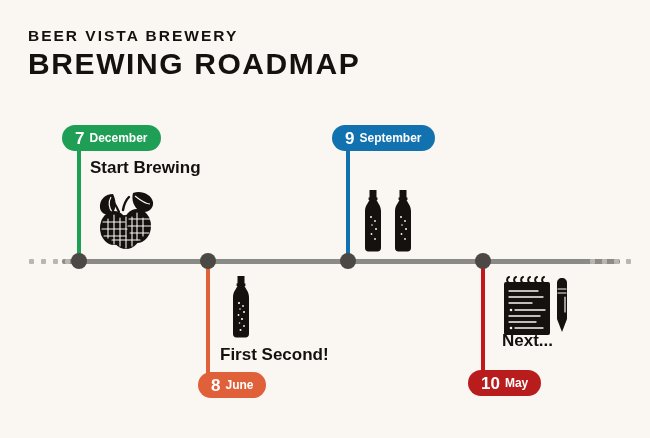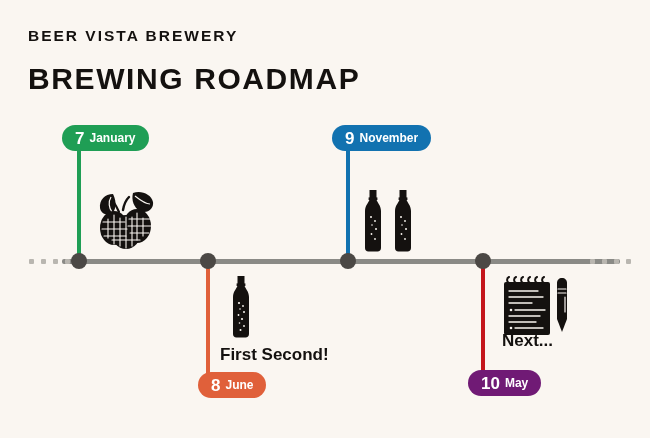--- a/index.html
+++ b/index.html
@@ -36,21 +36,21 @@
     line-height: 1;
     white-space: nowrap;
   }
   .maintitle {
     font-family: "Liberation Sans", sans-serif;
     font-size: 30px;
     font-weight: bold;
     letter-spacing: 1.6px;
     color: #14110f;
     line-height: 1;
-    margin-top: 20px;
+    margin-top: 5px;
     white-space: nowrap;
   }
 
   
   .axis {
     position: absolute;
     left: 62px;
     top: 259px;
     width: 558px;
     height: 5px;
@@ -159,22 +159,23 @@
     <div class="dash"></div>
     <div class="dash"></div>
     <div class="dash"></div>
   </div>
 
   <div class="stem" id="stem-0" style="left: 79px; top: 136px; height: 124px; background: rgb(31, 158, 85);"></div>
   <div class="node" id="node-0" style="left: 79px;"></div>
 
   <div class="badge" id="badge-0" style="left: 62px; top: 125px; background: rgb(31, 158, 85);">
     <span class="day">7</span>
-    <span class="month">January</span>
-  </div>
+    <span class="month">December</span>
+  </div>
+  <div class="mtitle" id="mtitle-0" style="left: 90px; top: 159px;">Start Brewing</div>
 
   <div class="illus" id="illus-0" style="left: 93px; top: 188px;">
     <svg width="66" height="62" viewBox="0 0 66 62">
       <g fill="#14110f">
 
         <path d="M20 6 C12 6 6 12 7 20 C8 26 14 28 19 25 C23 22 24 14 20 6 Z"></path>
         <path d="M19 24 C16 20 15 14 18 9" stroke="#faf6f1" stroke-width="1.2" fill="none"></path>
 
         <path d="M40 5 C48 2 58 6 60 14 C61 21 54 26 47 23 C41 20 38 12 40 5 Z"></path>
         <path d="M42 8 C47 12 52 16 57 16" stroke="#faf6f1" stroke-width="1.2" fill="none"></path>
@@ -236,21 +237,21 @@
   <div class="badge" id="badge-1" style="left: 198px; top: 372px; background: rgb(224, 96, 58);">
     <span class="day">8</span>
     <span class="month">June</span>
   </div>
 
   <div class="stem" id="stem-2" style="left: 348px; top: 136px; height: 124px; background: rgb(18, 114, 176);"></div>
   <div class="node" id="node-2" style="left: 348px;"></div>
 
   <div class="badge" id="badge-2" style="left: 332px; top: 125px; background: rgb(18, 114, 176);">
     <span class="day">9</span>
-    <span class="month">November</span>
+    <span class="month">September</span>
   </div>
 
   <div class="illus" id="illus-2" style="left: 362px; top: 190px;">
     <svg width="58" height="62" viewBox="0 0 58 62">
       <g fill="#14110f">
         <path d="M7.5 0 h7 v9 c0 3 4.5 6 4.5 12 v37 c0 2.2 -1.4 3.6 -3.4 3.6 h-9.2
                  c-2 0 -3.4 -1.4 -3.4 -3.6 v-37 c0 -6 4.5 -9 4.5 -12 z"></path>
         <rect x="6.6" y="7.4" width="8.8" height="2.6"></rect>
         <path d="M37.5 0 h7 v9 c0 3 4.5 6 4.5 12 v37 c0 2.2 -1.4 3.6 -3.4 3.6 h-9.2
                  c-2 0 -3.4 -1.4 -3.4 -3.6 v-37 c0 -6 4.5 -9 4.5 -12 z"></path>
@@ -312,18 +313,18 @@
         <g stroke="#faf6f1" stroke-width="1.2" fill="none" stroke-linecap="round">
           <path d="M56 13 L64 13"></path>
           <path d="M56 17 L64 17"></path>
           <path d="M63 21 L63 36"></path>
         </g>
       </g>
     </svg>
   </div>
 
   <div class="mtitle" id="mtitle-3" style="left: 502px; top: 332px;">Next...</div>
-  <div class="badge" id="badge-3" style="left: 468px; top: 370px; background: #701a75;">
+  <div class="badge" id="badge-3" style="left: 468px; top: 370px; background: #b91c1c;">
     <span class="day">10</span>
     <span class="month">May</span>
   </div>
 
 </div>
 
 </body></html>

